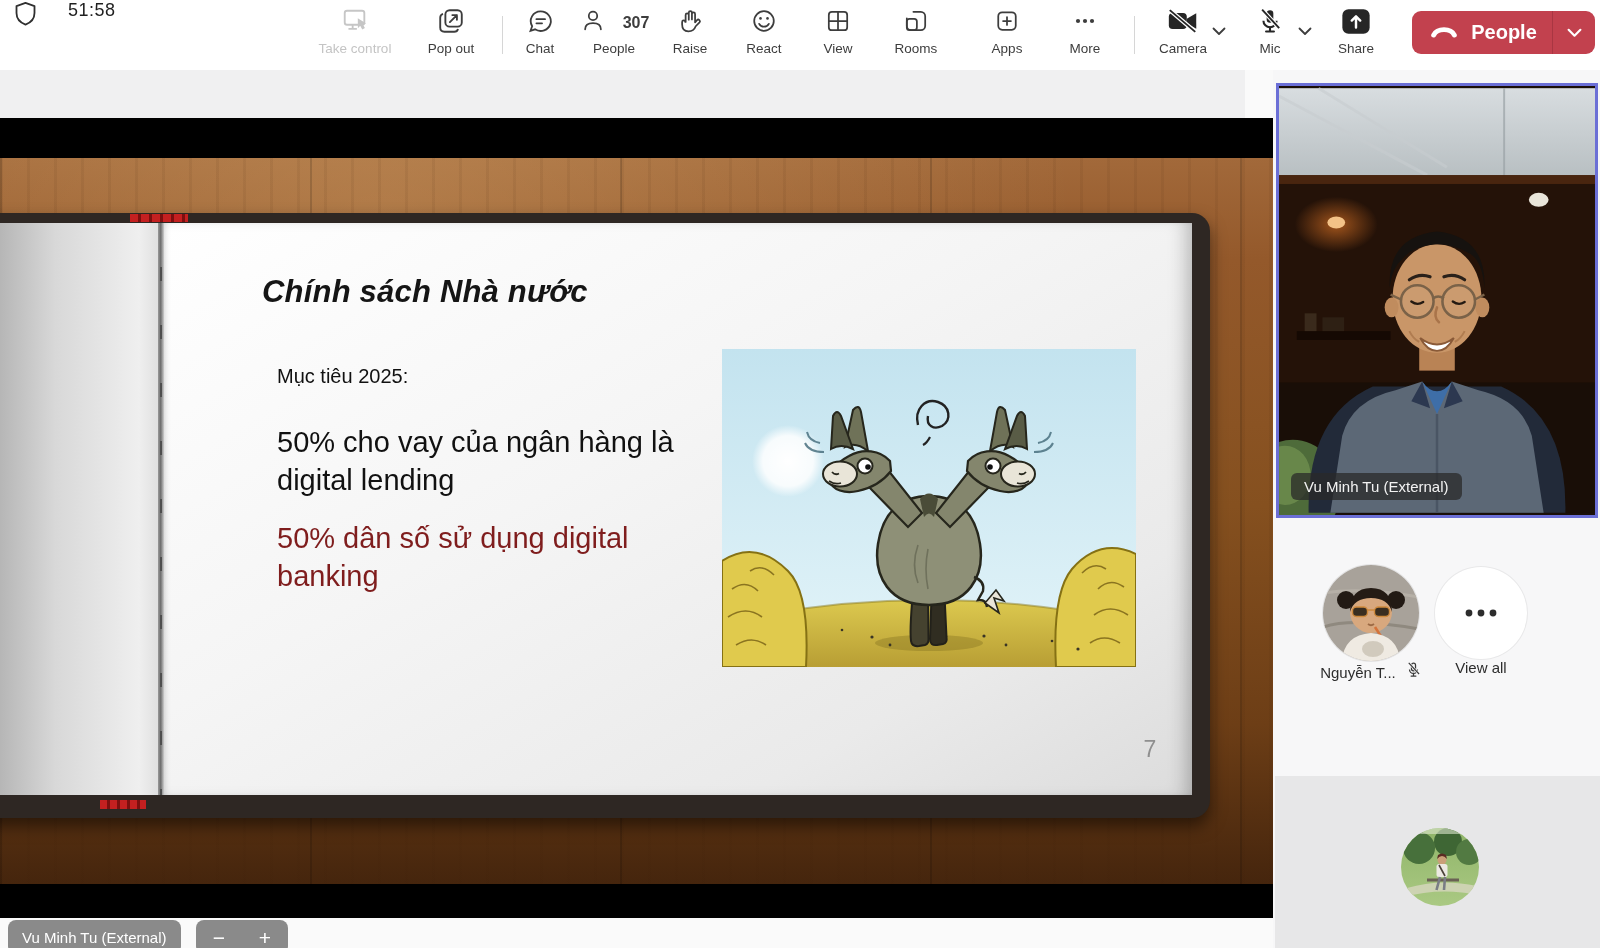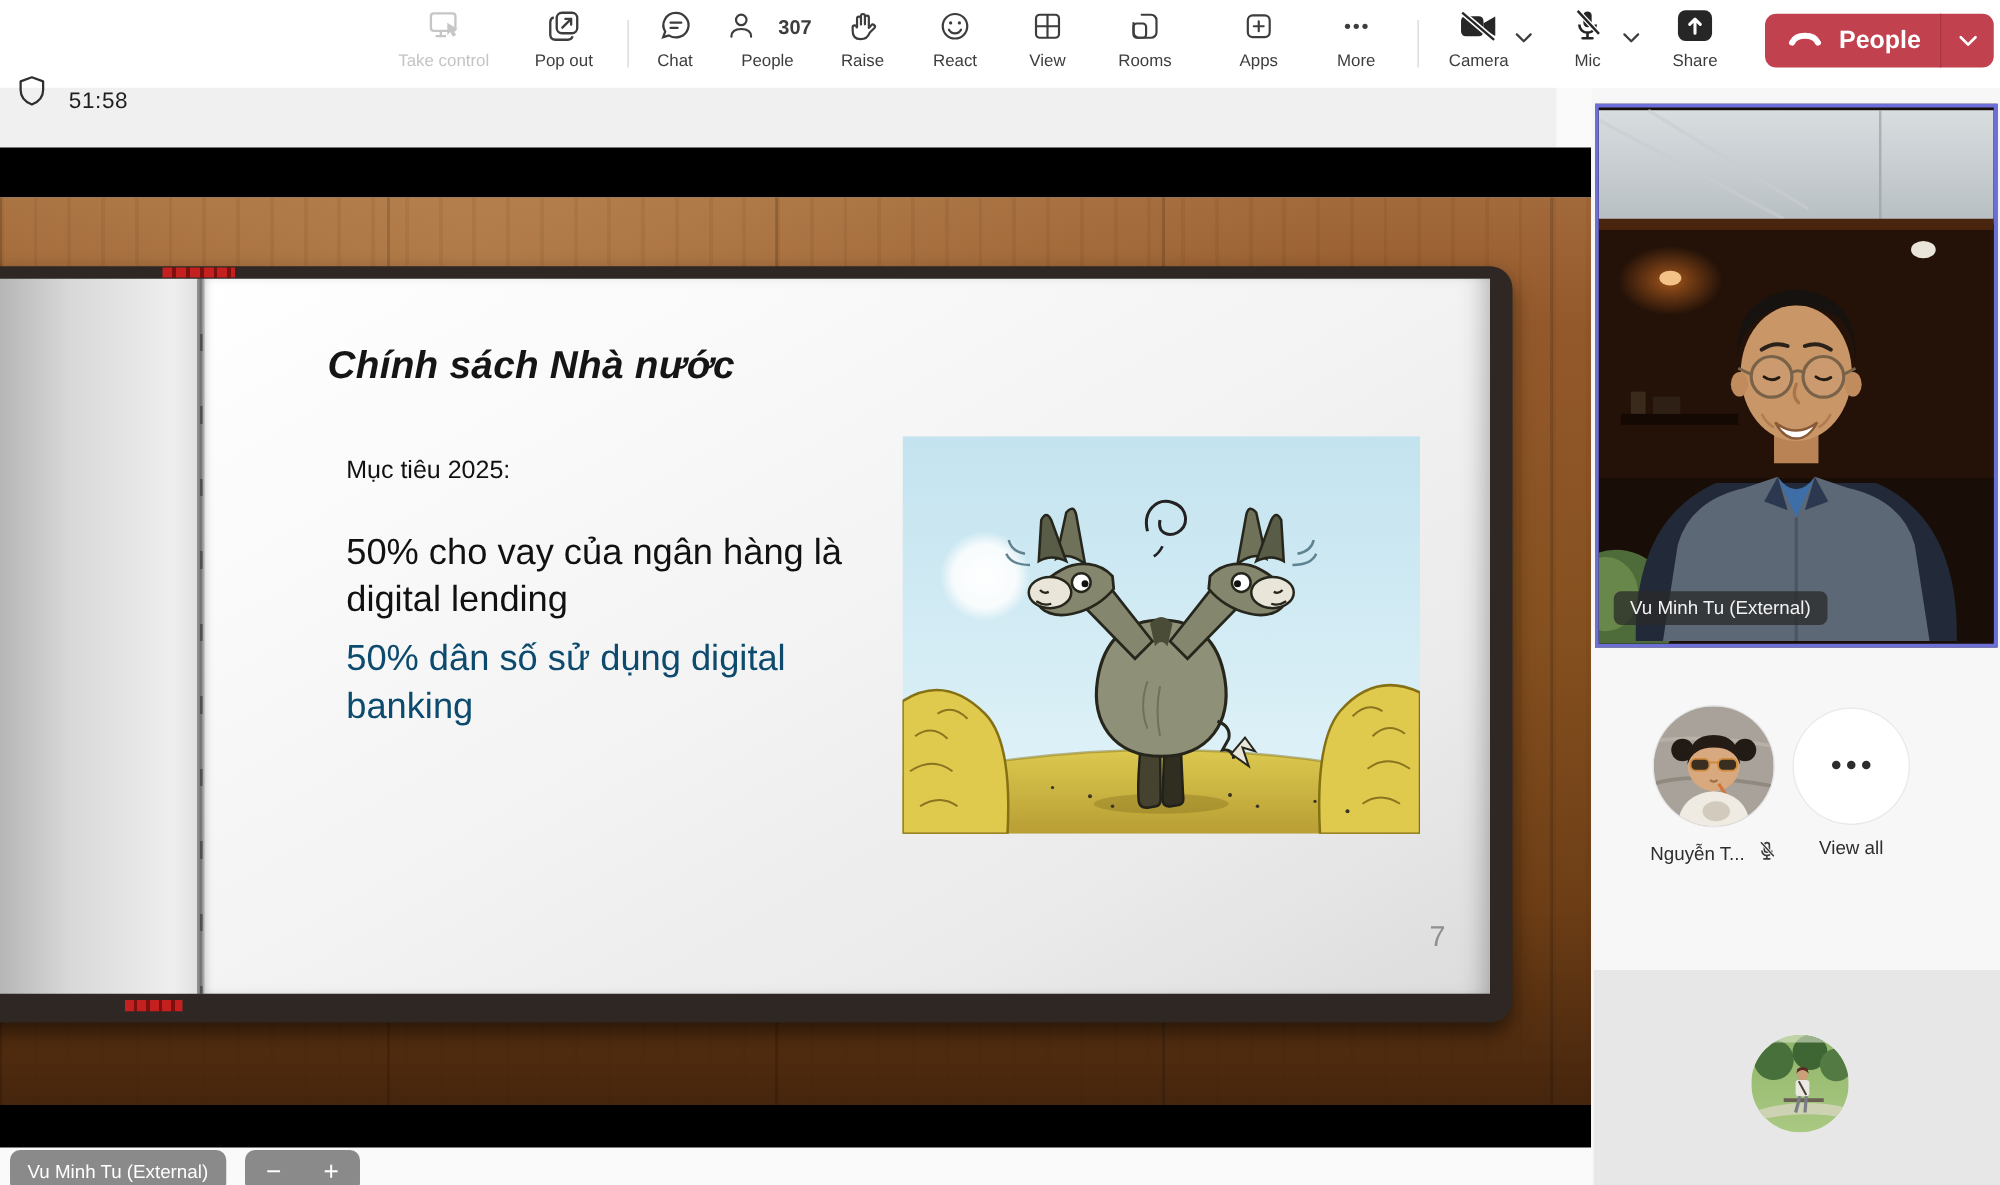--- a/index.html
+++ b/index.html
@@ -2,21 +2,21 @@
 <html><head>
 <meta charset="utf-8">
 <style>
   * { margin:0; padding:0; box-sizing:border-box; }
   html,body { width:1600px; height:948px; overflow:hidden; background:#fff;
     font-family:"Liberation Sans","DejaVu Sans",sans-serif; }
   .stage { position:absolute; inset:0; width:1600px; height:948px; }
 
   
   .toolbar { position:absolute; left:0; top:0; width:1600px; height:70px; background:#ffffff; z-index:50; }
-  .tb-left { position:absolute; left:12px; top:0; height:91px; display:flex; align-items:flex-end; gap:16px; }
+  .tb-left { position:absolute; left:12px; top:0; height:91px; display:flex; align-items:flex-start; gap:29px; }
   .timer { font-size:18px; color:#1f1f1f; letter-spacing:.5px; }
   .tb-item { position:absolute; top:8px; width:96px; display:flex; flex-direction:column; align-items:center; gap:3px; cursor:pointer; }
   .tb-item .lbl { font-size:13.5px; color:#3d3d3d; white-space:nowrap; }
   .tb-item.disabled .lbl { color:#c4c4c4; }
   .icon-row { height:30px; display:flex; align-items:center; gap:16px; }
   .count { font-size:16px; font-weight:600; color:#3d3d3d; }
   .tb-div { position:absolute; top:16px; width:1px; height:38px; background:#d6d6d6; }
   .chev-wrap { position:absolute; top:22px; cursor:pointer; }
   .leave-btn { position:absolute; left:1412px; top:11px; width:183px; height:43px; background:#c2414e;
     border-radius:9px; display:flex; align-items:center; cursor:pointer; }
@@ -51,21 +51,21 @@
   .mark-red-top { position:absolute; left:130px; top:144px; width:58px; height:8px;
     background:repeating-linear-gradient(90deg,#c42020 0 8px,#7d0f0f 8px 11px); }
   .mark-red-bot { position:absolute; left:100px; top:730px; width:46px; height:9px;
     background:repeating-linear-gradient(90deg,#c42020 0 7px,#7d0f0f 7px 10px); }
 
   
   .slide-title { position:absolute; left:262px; top:204px; font-size:31px; font-weight:bold; font-style:italic;
     color:#151515; letter-spacing:.2px; }
   .slide-intro { position:absolute; left:277px; top:295px; font-size:20px; color:#111; }
   .slide-b1 { position:absolute; left:277px; top:353px; width:430px; font-size:29px; line-height:38px; color:#111; }
-  .slide-b2 { position:absolute; left:277px; top:438px; width:420px; font-size:29px; line-height:38px; color:#0c4a6e; }
+  .slide-b2 { position:absolute; left:277px; top:449px; width:420px; font-size:29px; line-height:38px; color:#7f1d1d; }
   .slide-b3 { position:absolute; left:277px; top:546px; width:440px; font-size:29px; line-height:38px; color:#111; }
   .page-num { position:absolute; left:1130px; top:666px; width:40px; text-align:center; font-size:23px; color:#8f8f8f; }
   .cartoon { position:absolute; left:722px; top:279px; width:414px; height:318px; }
 
   
   .presenter-pill { position:absolute; left:8px; top:850px; height:34px; padding:0 14px; background:#8a8a8a;
     border-radius:8px; display:flex; align-items:center; color:#fff; font-size:15px; white-space:nowrap; }
   .zoomctl-pill { position:absolute; left:196px; top:850px; width:92px; height:34px; background:#8a8a8a;
     border-radius:8px; display:flex; align-items:center; justify-content:space-around; color:#fff; }
   .zbtn { font-size:21px; line-height:1; cursor:pointer; width:30px; text-align:center; }
@@ -75,21 +75,21 @@
   .video-tile { position:absolute; left:3px; top:13px; width:322px; height:435px; border:3px solid #6b6fd6;
     background:#1a0f08; overflow:hidden; cursor:pointer; }
   .video-name { position:absolute; left:12px; bottom:15px; background:rgba(42,42,42,.75); border-radius:6px;
     padding:5px 13px; color:#f2f2f2; font-size:15px; white-space:nowrap; }
   .pcard { position:absolute; display:flex; flex-direction:column; align-items:center; cursor:pointer; }
   .p1 { left:33px; top:495px; width:130px; }
   .p2 { left:160px; top:497px; width:96px; }
   .avatar1 { width:96px; height:96px; border-radius:50%; overflow:hidden; box-shadow:0 0 0 1px rgba(0,0,0,.08); }
   .viewall-circle { width:92px; height:92px; border-radius:50%; background:#fff; display:flex; align-items:center;
     justify-content:center; box-shadow:0 0 0 1px rgba(0,0,0,.06); }
-  .pname-row { margin-top:11px; display:flex; align-items:center; gap:9px; }
+  .pname-row { display:flex; align-items:center; gap:9px; }
   .pname { font-size:15px; color:#2d2d2d; white-space:nowrap; }
   .bottom-panel { position:absolute; left:2px; top:706px; width:325px; height:172px; background:#e7e7e8; }
   .avatar2 { position:absolute; left:126px; top:52px; width:78px; height:78px; border-radius:50%; overflow:hidden; cursor:pointer; }
 </style>
 </head>
 <body>
 
 <div class="stage">
 
   <div class="toolbar">

